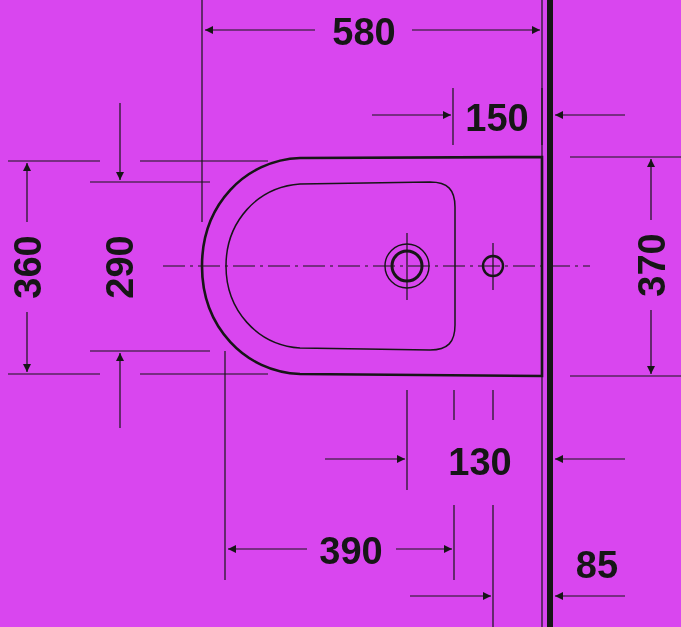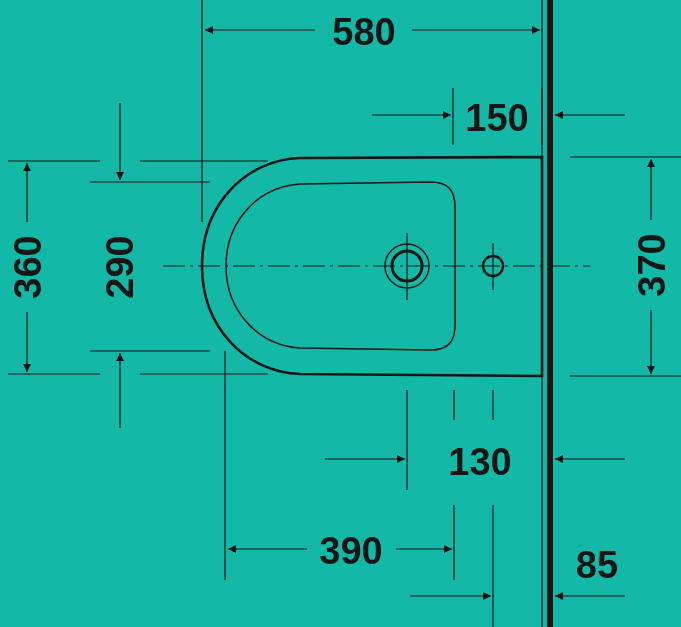--- a/index.html
+++ b/index.html
@@ -1,16 +1,16 @@
 <!DOCTYPE html>
 <html><head>
   <meta charset="utf-8">
   <style>
     html, body { margin: 0; padding: 0; background: #ffffff; }
-    .canvas { position: relative; width: 681px; height: 627px; background: #14b8a6; overflow: hidden; }
+    .canvas { position: relative; width: 681px; height: 627px; background: #d946ef; overflow: hidden; }
     svg { position: absolute; left: 0; top: 0; }
     .dim { font-family: "Liberation Sans", "DejaVu Sans", sans-serif; font-weight: bold; fill: #161616; font-size: 38px; }
   </style>
 </head>
 <body>
 
 <div class="canvas">
   <svg width="681" height="627" viewBox="0 0 681 627">
     <defs>
       <marker id="ah" viewBox="0 0 10 10" refX="10" refY="5" markerWidth="14" markerHeight="8" orient="auto-start-reverse" markerUnits="userSpaceOnUse">

